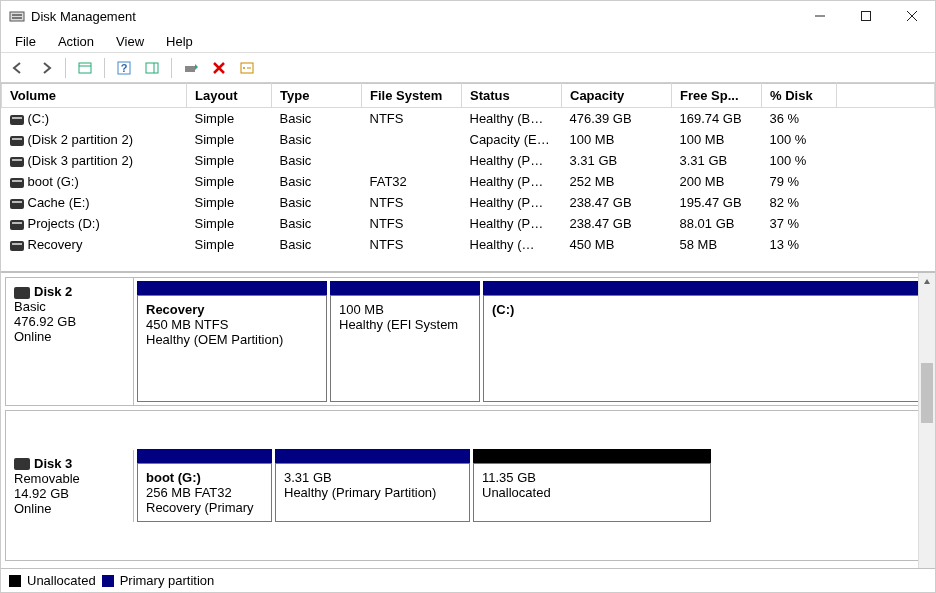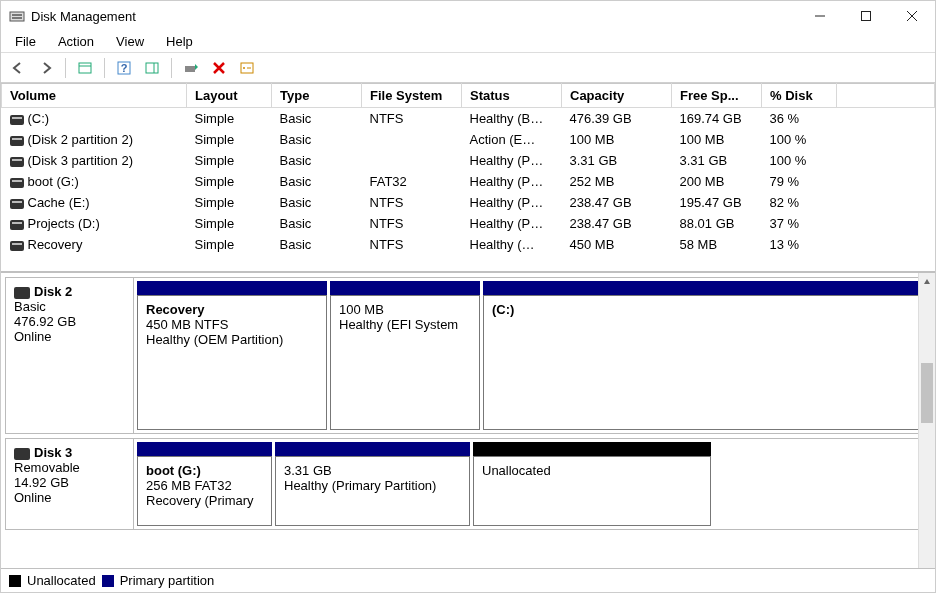--- a/index.html
+++ b/index.html
@@ -179,21 +179,21 @@
             <td>476.39 GB</td>
             <td>169.74 GB</td>
             <td>36 %</td>
             <td></td>
           </tr>
           <tr>
             <td><span class="vol-icon"></span>(Disk 2 partition 2)</td>
             <td>Simple</td>
             <td>Basic</td>
             <td></td>
-            <td>Action (E…</td>
+            <td>Capacity (E…</td>
             <td>100 MB</td>
             <td>100 MB</td>
             <td>100 %</td>
             <td></td>
           </tr>
           <tr>
             <td><span class="vol-icon"></span>(Disk 3 partition 2)</td>
             <td>Simple</td>
             <td>Basic</td>
             <td></td>
@@ -246,21 +246,21 @@
             <td>58 MB</td>
             <td>13 %</td>
             <td></td>
           </tr>
         </tbody>
     </table>
   </div>
 
   <div class="pane-disks">
 
-    <div class="disk-row" style="height:157px;">
+    <div class="disk-row" style="height:129px;">
       <div class="disk-info">
         <div><span class="dicon"></span><span class="dname">Disk 2</span></div>
         <div>Basic</div>
         <div>476.92 GB</div>
         <div>Online</div>
       </div>
       <div class="disk-parts">
         <div class="part-col" style="width:190px">
           <div class="part-stripe"></div>
           <div class="part-box">
@@ -279,21 +279,21 @@
         </div>
         <div class="part-col" style="flex:1">
           <div class="part-stripe"></div>
           <div class="part-box">
             <div class="pname">(C:)</div>
           </div>
         </div>
       </div>
     </div>
 
-    <div class="disk-row" style="height:92px;">
+    <div class="disk-row" style="height:151px;align-items:center;">
       <div class="disk-info">
         <div><span class="dicon"></span><span class="dname">Disk 3</span></div>
         <div>Removable</div>
         <div>14.92 GB</div>
         <div>Online</div>
       </div>
       <div class="disk-parts" style="width:580px;flex:none;">
         <div class="part-col" style="width:135px">
           <div class="part-stripe"></div>
           <div class="part-box">
@@ -307,20 +307,21 @@
           <div class="part-box">
             <div class="pname"></div>
             <div>3.31 GB</div>
             <div>Healthy (Primary Partition)</div>
           </div>
         </div>
         <div class="part-col" style="flex:1">
           <div class="part-stripe black"></div>
           <div class="part-box">
             <div class="pname"></div>
+            <div>11.35 GB</div>
             <div>Unallocated</div>
           </div>
         </div>
       </div>
     </div>
 
     <div class="scroll-gutter">
       <div class="scroll-up">
           <svg width="8" height="8">
             <path d="M4 1 L7 6 L1 6 Z" fill="#666"></path>

